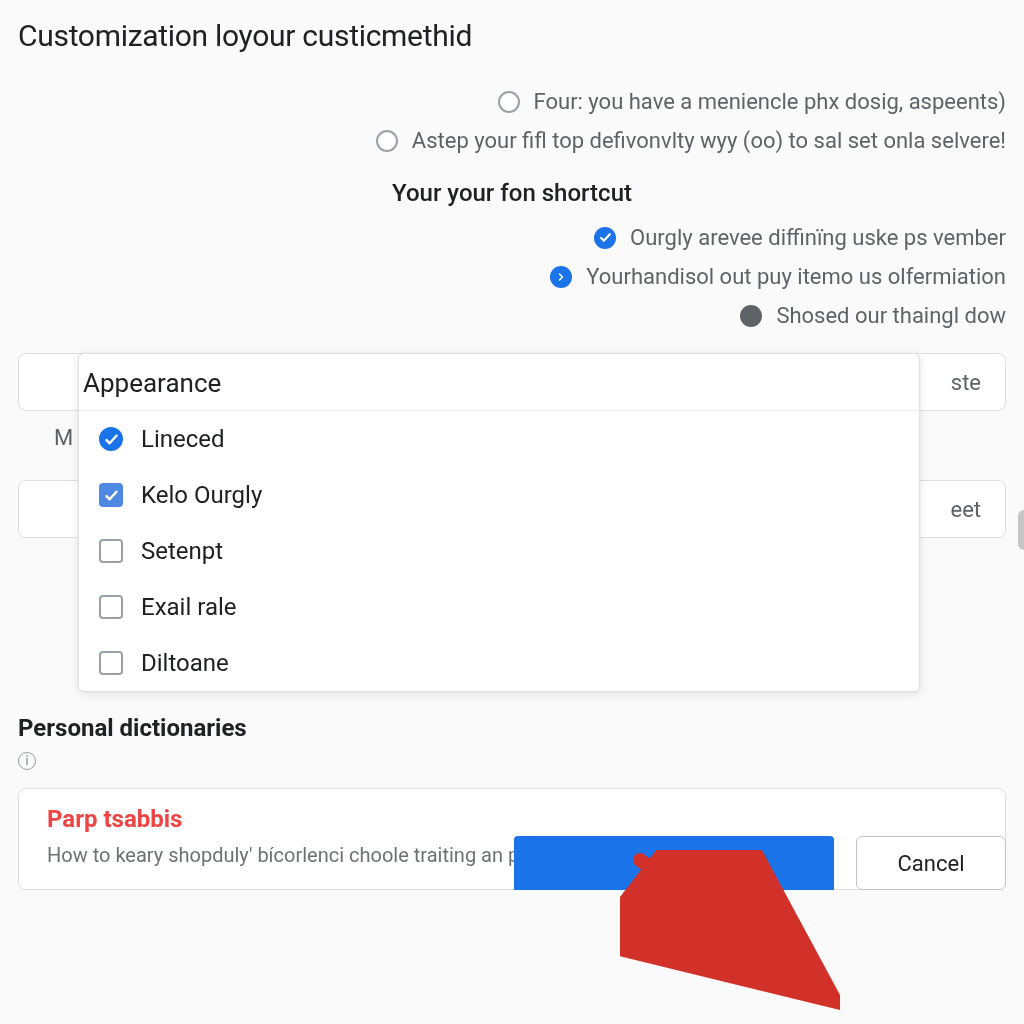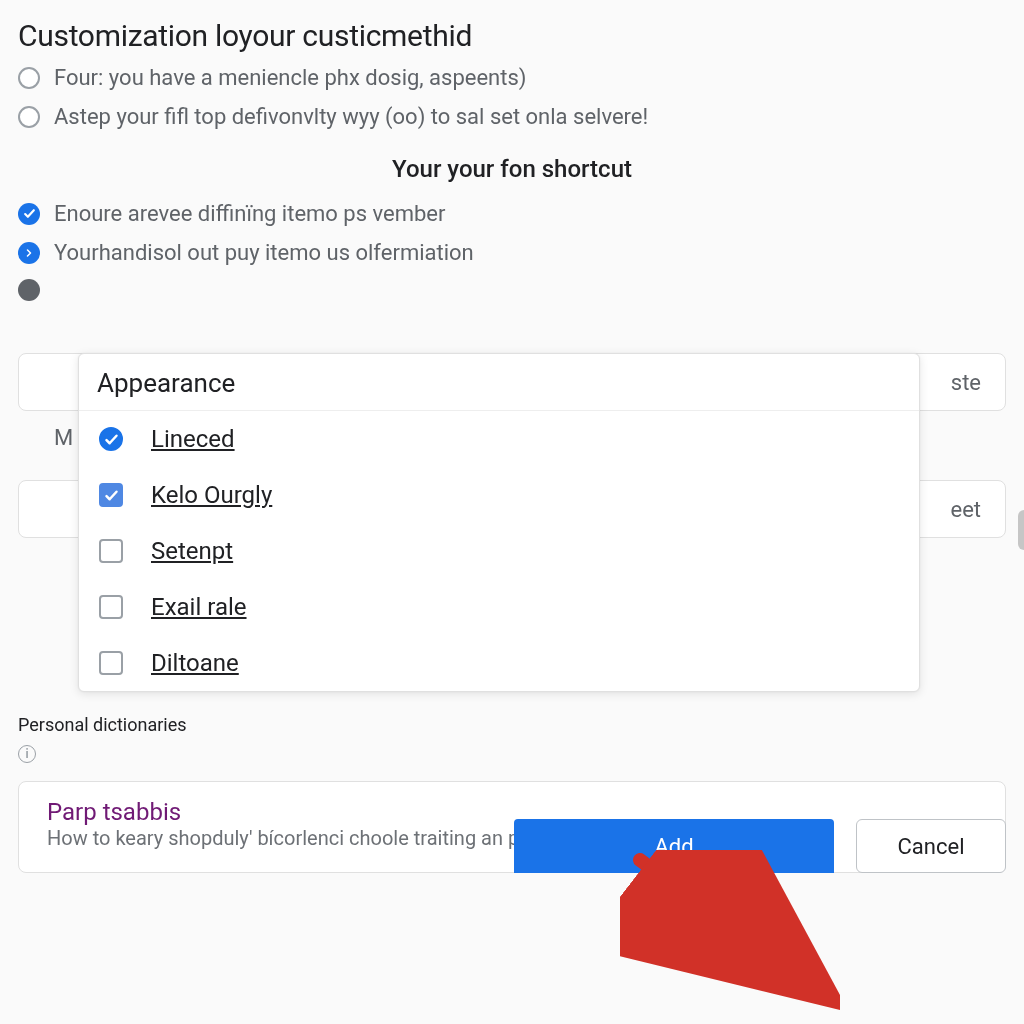--- a/index.html
+++ b/index.html
@@ -9,29 +9,30 @@
     background: #fafafa;
     color: #202124;
     padding: 18px 18px 0 18px;
     position: relative;
   }
 
   .section-title {
     font-size: 30px;
     font-weight: 400;
     color: #202124;
-    margin-bottom: 12px;
+    margin-bottom: 36px;
     letter-spacing: -0.3px;
   }
 
   .radio-row, .check-row, .bullet-row {
     display: flex;
     align-items: center;
     gap: 14px;
     margin-bottom: 14px;
+    justify-content: flex-end;
   }
   .radio-row span.lbl, .check-row span.lbl, .bullet-row span.lbl {
     font-size: 22px;
     color: #5f6368;
     font-weight: 400;
   }
 
   .radio-circle {
     width: 22px; height: 22px;
     border: 2px solid #9aa0a6;
@@ -131,33 +132,32 @@
     top: 353px;
     width: 842px;
     background: #fff;
     border: 1px solid #e0e0e0;
     border-radius: 6px;
     box-shadow: 0 2px 10px rgba(0,0,0,0.10), 0 0 2px rgba(0,0,0,0.05);
     z-index: 5;
     overflow: hidden;
   }
   .dd-header {
-    padding: 14px 18px 12px 18px;
+    padding: 14px 18px 12px 4px;
     font-size: 26px;
     color: #202124;
     border-bottom: 1px solid #eee;
   }
   .dd-item {
     display: flex;
     align-items: center;
-    gap: 28px;
+    gap: 18px;
     padding: 14px 20px;
     font-size: 24px;
     color: #202124;
-    text-decoration: underline;
   }
   .dd-item .cb {
     width: 24px; height: 24px;
     border: 2px solid #9aa0a6;
     border-radius: 4px;
     flex: 0 0 auto;
     display: flex; align-items: center; justify-content: center;
     background: #fff;
   }
   .dd-item .cb.round { border-radius: 50%; }
@@ -170,22 +170,22 @@
     border-color: #4f88e3;
   }
   .dd-item .cb svg { width: 15px; height: 15px; }
 
   .lower {
     position: absolute;
     left: 18px; right: 18px;
     top: 714px;
   }
   .pd-title {
-    font-size: 18px;
-    font-weight: 400;
+    font-size: 24px;
+    font-weight: 700;
     color: #202124;
     margin-bottom: 10px;
   }
   .pd-sub {
     display: flex; align-items: center; gap: 8px;
     font-size: 21px;
     color: #777c82;
     margin-bottom: 18px;
   }
   .info-ico {
@@ -198,22 +198,23 @@
   }
 
   .card {
     background: #fff;
     border: 1px solid #e0e0e0;
     border-radius: 8px;
     padding: 16px 28px 22px 28px;
   }
   .card-title {
     font-size: 24px;
-    font-weight: 400;
-    color: #701a75;
+    font-weight: 700;
+    color: #ef4444;
+    margin-bottom: 10px;
   }
   .card-body {
     font-size: 20px;
     color: #6d7176;
   }
 
   .button-row {
     position: absolute;
     right: 0; bottom: -2px; left: 0;
     display: flex;
@@ -268,34 +269,35 @@
 </div>
 
 <div class="subheading">Your your fon shortcut</div>
 
 <div class="check-row">
   <div class="check-icon">
     <svg viewBox="0 0 24 24" fill="none" stroke="#fff" stroke-width="4" stroke-linecap="round" stroke-linejoin="round">
         <polyline points="4 13 9 18 20 6"></polyline>
       </svg>
   </div>
-  <span class="lbl">Enoure arevee diffinïng itemo ps vember</span>
+  <span class="lbl">Ourgly arevee diffinïng uske ps vember</span>
 </div>
 
 <div class="check-row">
   <div class="arrow-icon">
     <svg viewBox="0 0 24 24" fill="none" stroke="#fff" stroke-width="3" stroke-linecap="round" stroke-linejoin="round">
         <polyline points="9 6 15 12 9 18"></polyline>
       </svg>
   </div>
   <span class="lbl">Yourhandisol out puy itemo us olfermiation</span>
 </div>
 
 <div class="bullet-row">
   <div class="dot-icon"></div>
+  <span class="lbl">Shosed our thaingl dow</span>
 </div>
 
 <div class="field-behind">
   <span>ste</span>
 </div>
 <div class="label-m">M</div>
 <div class="field-behind2">
   <span>eet</span>
 </div>
 <div class="scrollbar-stub"></div>

